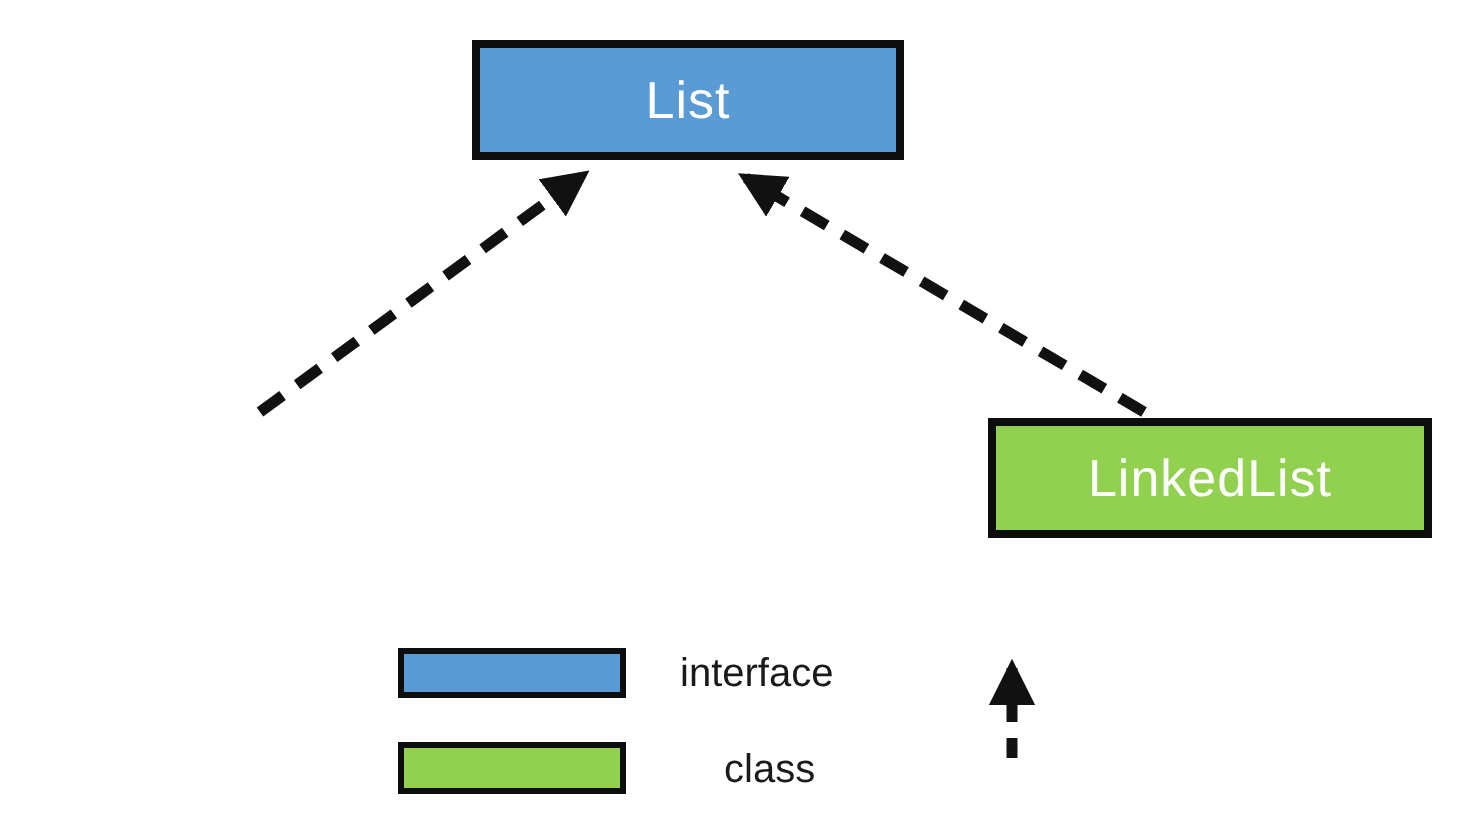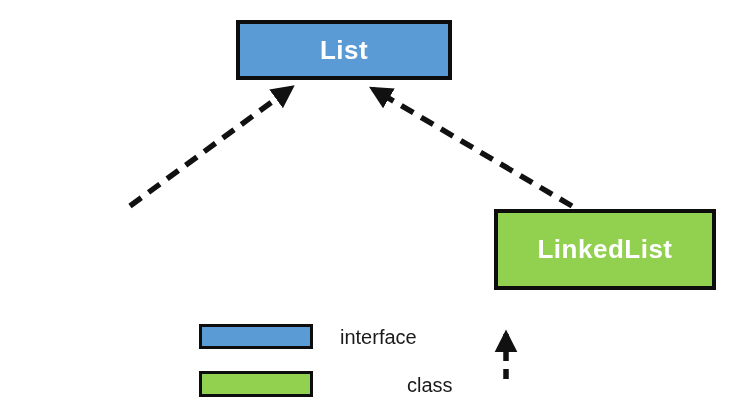--- a/index.html
+++ b/index.html
@@ -28,44 +28,44 @@
     left:0;top:0;
     width:733px;height:414px;
   }
   .node{
     position:absolute;
     display:flex;
     align-items:center;
     justify-content:center;
     border:4px solid var(--border);
     color:var(--node-text);
-    font-weight:bold;
+    font-weight:normal;
     font-size:26px;
     letter-spacing:0.5px;
   }
   .node.interface{background:var(--interface-fill);}
   .node.class{background:var(--class-fill);}
   #node-list{left:236px;top:20px;width:216px;height:60px;}
   #node-arraylist{left:40px;top:208px;width:218px;height:64px;}
-  #node-linkedlist{left:494px;top:209px;width:222px;height:81px;}
+  #node-linkedlist{left:494px;top:209px;width:222px;height:60px;}
 
   .swatch{
     position:absolute;
     border:3px solid var(--border);
   }
   #swatch-interface{left:199px;top:324px;width:114px;height:25px;background:var(--interface-fill);}
   #swatch-class{left:199px;top:371px;width:114px;height:26px;background:var(--class-fill);}
   .legend-label{
     position:absolute;
     color:var(--legend-text);
     font-size:20px;
     white-space:nowrap;
   }
   #label-interface{left:340px;top:326px;}
-  #label-class{left:362px;top:374px;margin-left:45px;}
+  #label-class{left:362px;top:374px;}
   #label-implements{left:537px;top:344px;}
 </style>
 </head>
 <body>
 
 <div class="canvas">
 
   <svg class="edges" viewBox="0 0 733 414" xmlns="http://www.w3.org/2000/svg">
     <defs>
       <marker id="arrowhead" viewBox="0 0 10 10" refX="8" refY="5" markerWidth="4.2" markerHeight="4.2" orient="auto-start-reverse">

